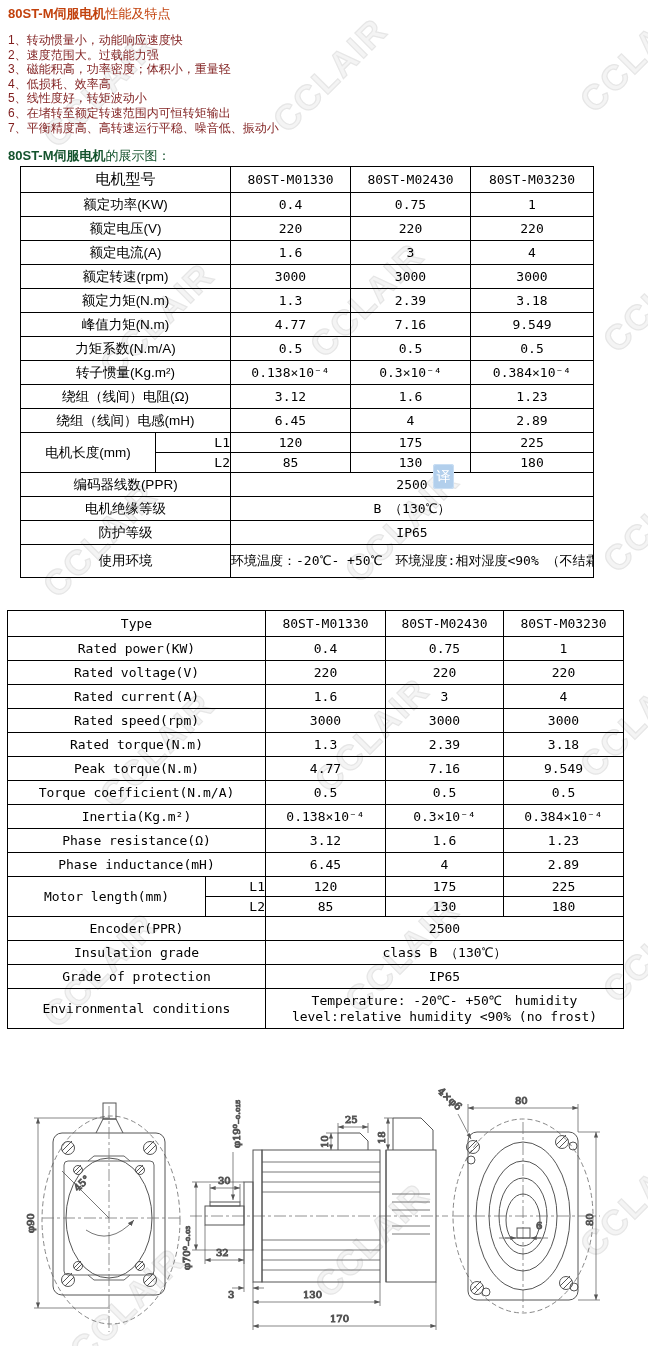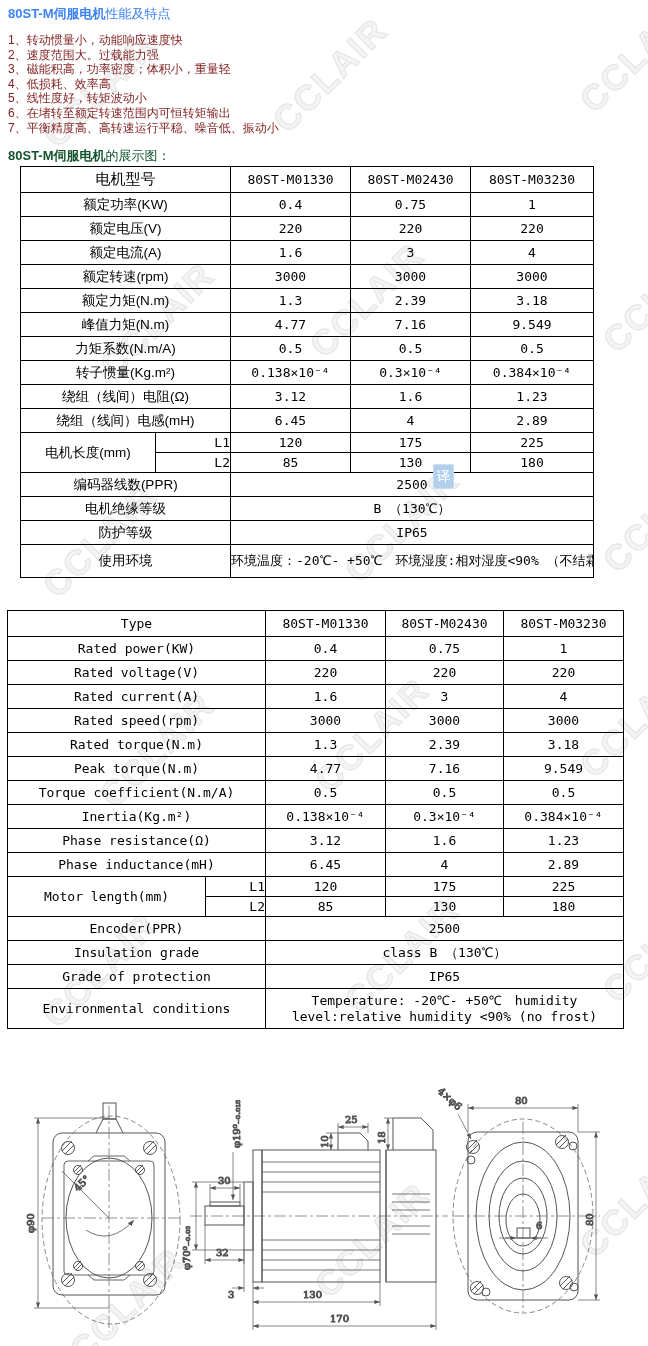--- a/index.html
+++ b/index.html
@@ -1,20 +1,20 @@
 <!DOCTYPE html>
 <html><head>
 <meta charset="utf-8">
 <style>
   html,body{margin:0;padding:0;}
   body{width:648px;height:1346px;position:relative;background:#fff;overflow:hidden;
        font-family:"Liberation Sans",sans-serif;color:#222;}
   .abs{position:absolute;}
   
-  .h1{left:8px;top:5px;font-size:13px;color:#3b82f6;}
+  .h1{left:8px;top:5px;font-size:13px;color:#c2410c;}
   .h1 b{font-weight:bold;}
   .features{left:8px;top:33px;font-size:12px;color:#7f1d1d;line-height:14.6px;}
   .h2{left:8px;top:147px;font-size:13px;color:#14532d;}
   
   table.spec{border-collapse:collapse;table-layout:fixed;padding-left:48px;}
   table.spec td{border:1px solid #000;text-align:center;vertical-align:middle;
       font-family:"DejaVu Sans Mono","Liberation Mono",monospace;font-size:13px;color:#000;
       padding:0;overflow:hidden;}
   table.spec td.lbl{font-family:"Liberation Sans",sans-serif;font-size:13.5px;}
   table.spec td.lft{text-align:right;padding-left:3px;font-size:13px;}

